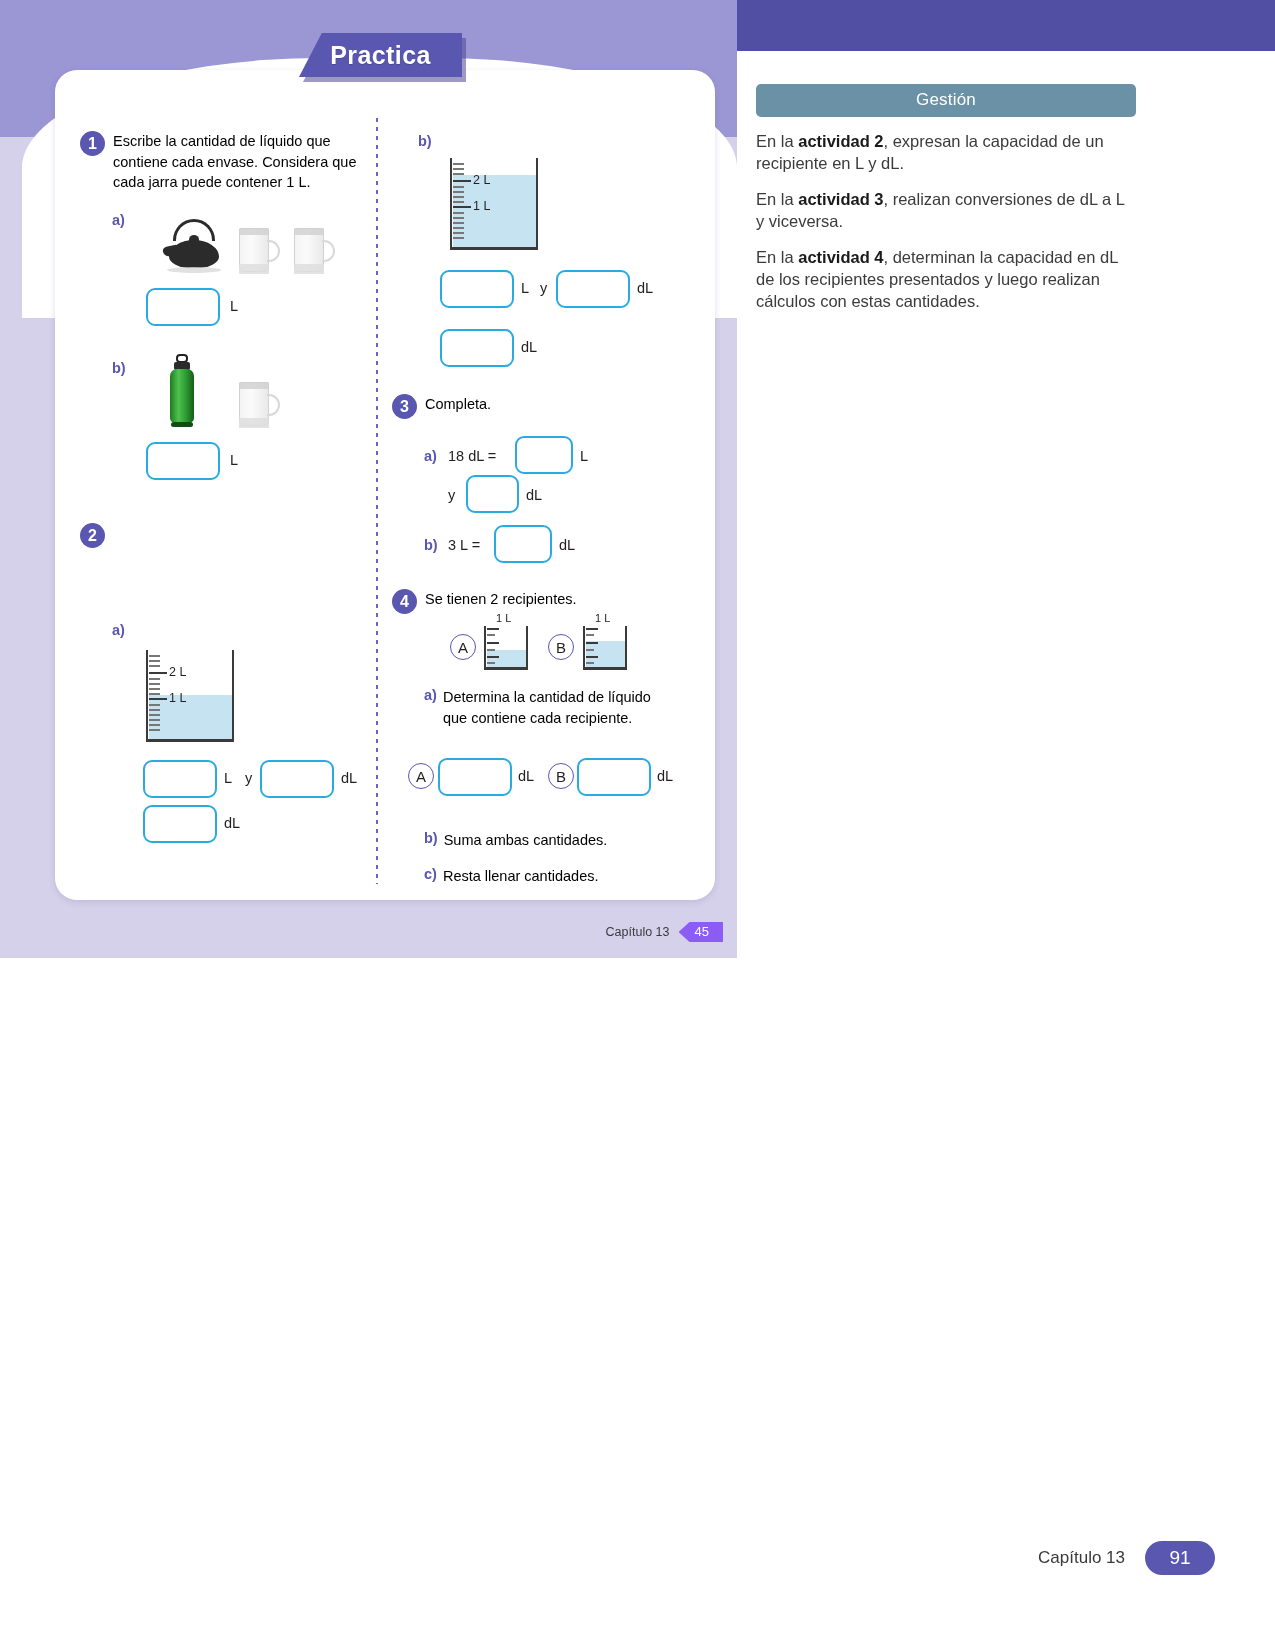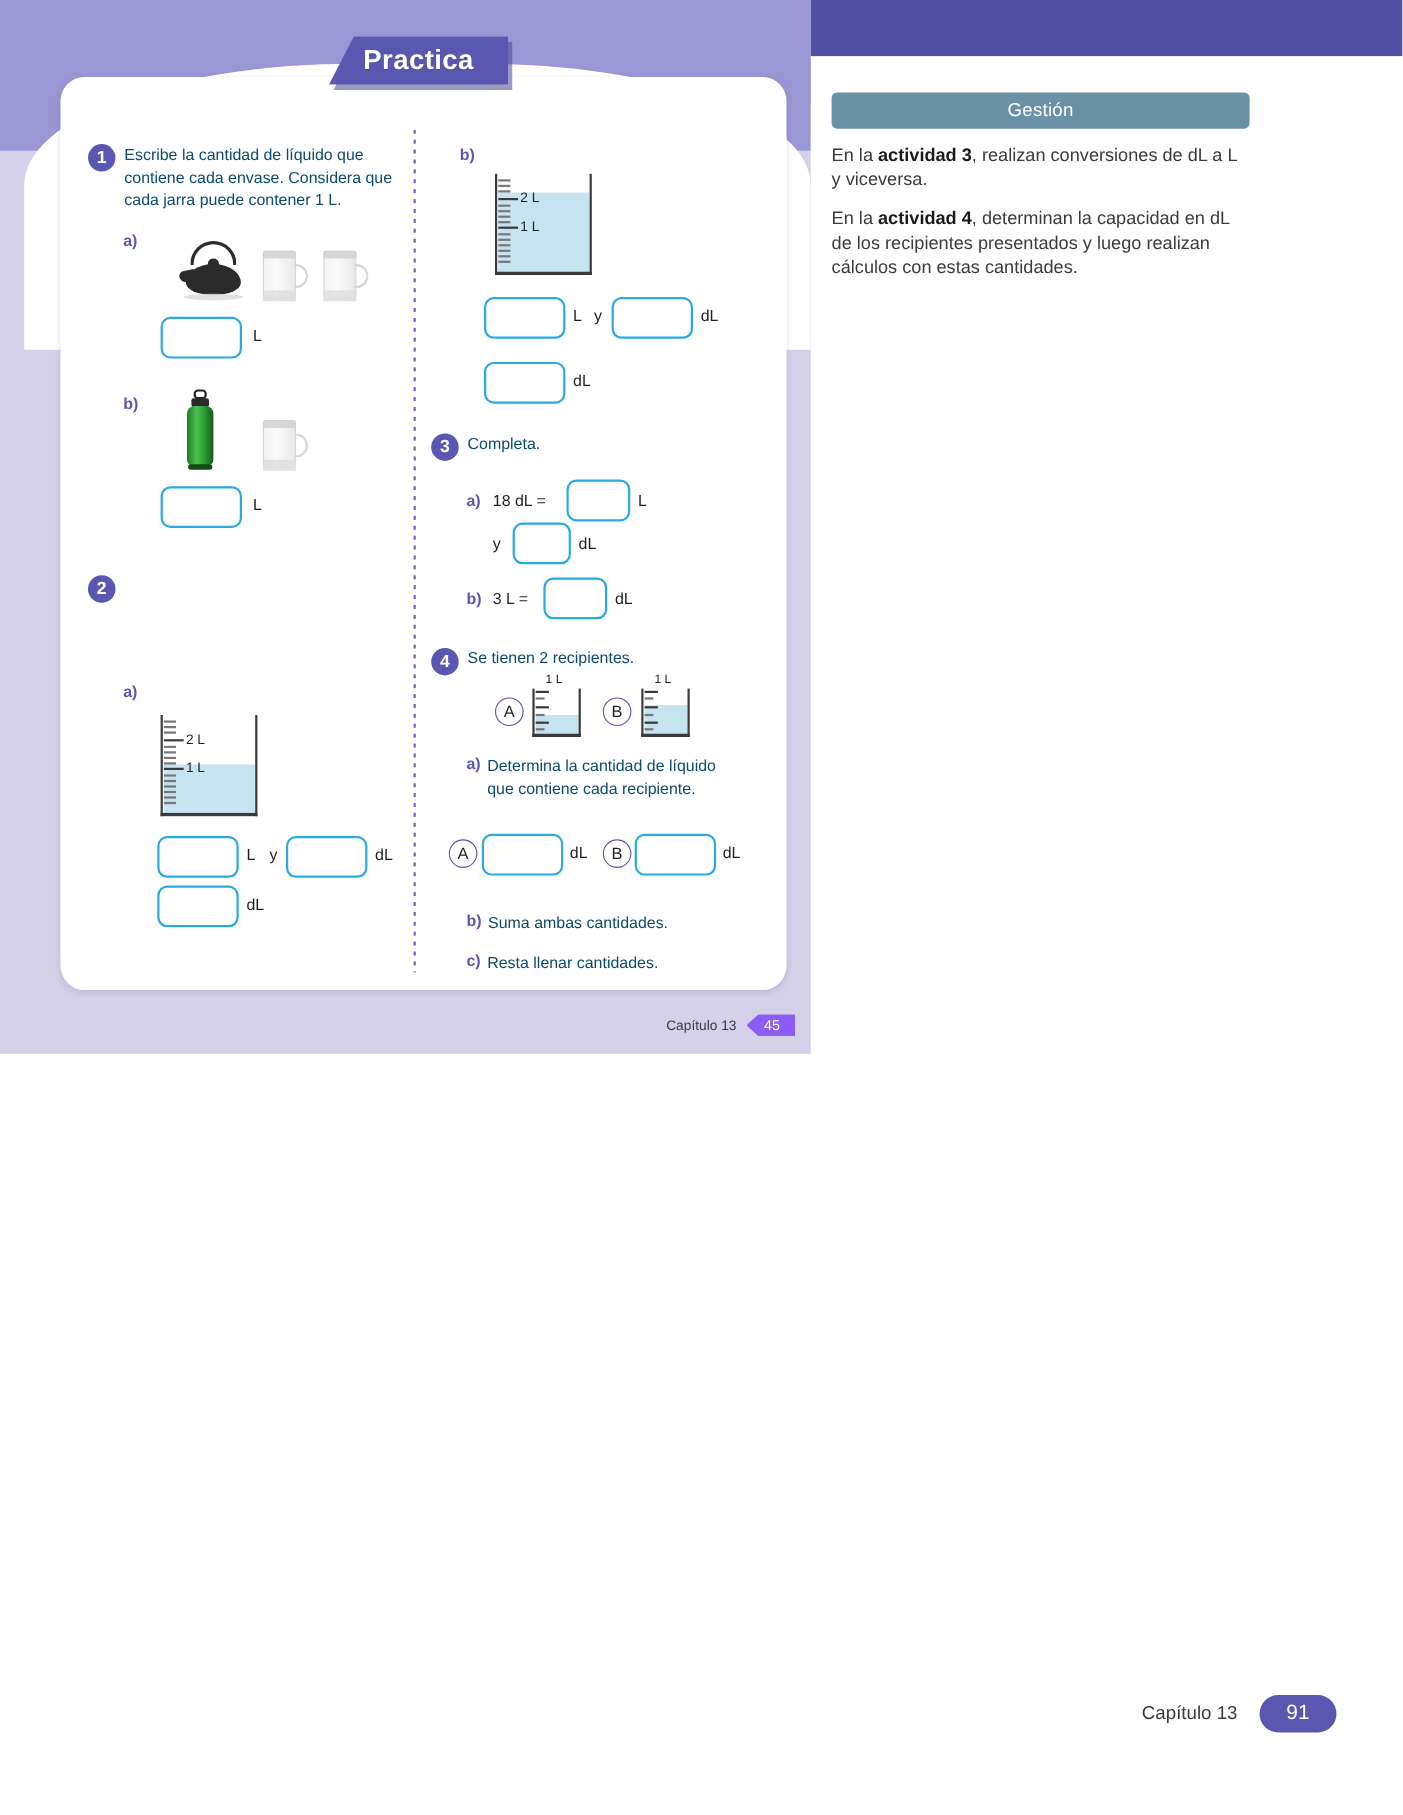--- a/index.html
+++ b/index.html
@@ -77,21 +77,21 @@
 
   
   .exnum {
     width: 25px; height: 25px; border-radius: 50%;
     background: #5A57B0; color: #fff;
     font-size: 16px; font-weight: bold;
     display: flex; align-items: center; justify-content: center;
     flex: 0 0 25px;
   }
   .ex { position: absolute; display: flex; gap: 8px; }
-  .ex-body { font-size: 14.5px; line-height: 1.42; color: #0c4a6e; }
+  .ex-body { font-size: 14.5px; line-height: 1.42; color: #000000; }
   .sub { color: #5A57B0; font-weight: bold; font-size: 14.5px; }
   .plain { font-size: 14.5px; color: #231F20; }
 
   
   .blank {
     border: 2px solid #29ABE2; border-radius: 9px;
     background: #fff; display: inline-block;
   }
 
   
@@ -387,20 +387,23 @@
     <div class="spread-foot">
       <span>Capítulo 13</span>
       <span class="badge-sm">45</span>
     </div>
   </div>
 
   <div class="side">
     <div class="side-head">Gestión</div>
 
     <p>
+      <span>En la </span><b>actividad 2</b><span>, expresan la capacidad de un recipiente en L y dL.</span>
+    </p>
+    <p>
       <span>En la </span><b>actividad 3</b><span>, realizan conversiones de dL a L y viceversa.</span>
     </p>
     <p>
       <span>En la </span><b>actividad 4</b><span>, determinan la capacidad en dL de los recipientes presentados y luego realizan cálculos con estas cantidades.</span>
     </p>
   </div>
 
   <div class="out-foot">
     <span>Capítulo 13</span>
     <span class="badge-lg">91</span>

